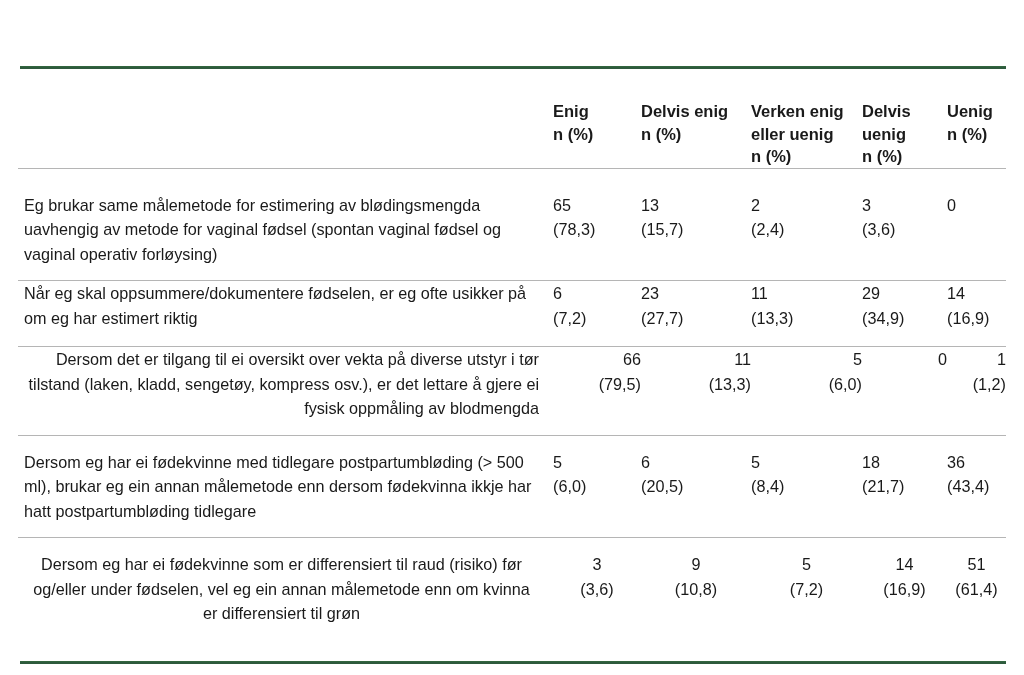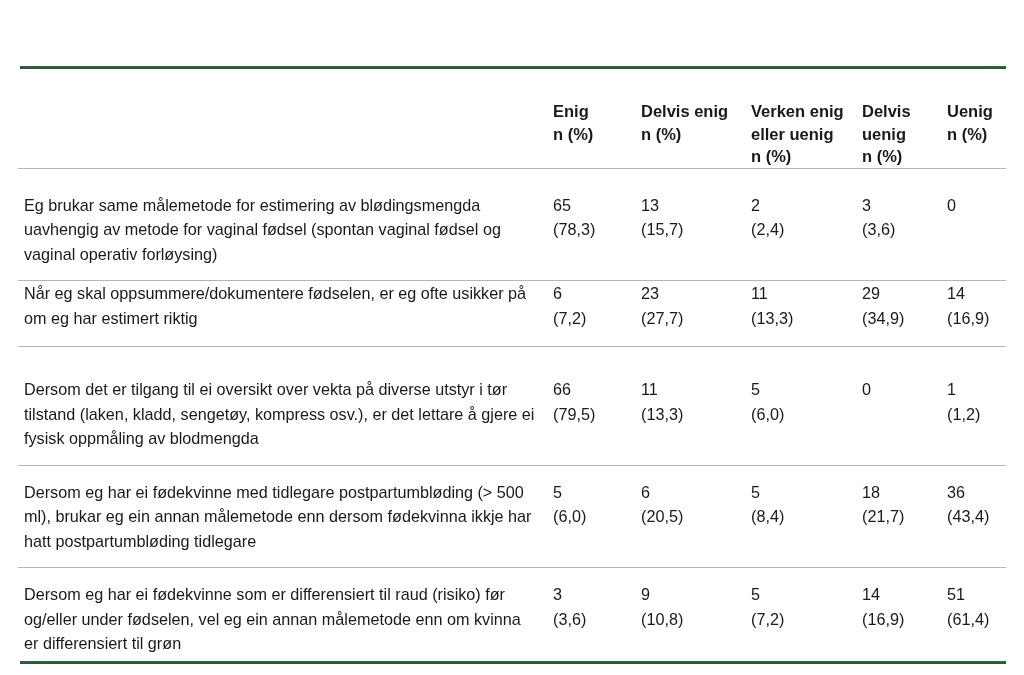--- a/index.html
+++ b/index.html
@@ -95,35 +95,36 @@
 
   tbody td {
     font-size: 16.2px;
     line-height: 24.5px;
     border-bottom: 1px solid #b5b5b5;
     padding-top: 13px;
     padding-bottom: 13px;
   }
   tbody tr:last-child td {
     border-bottom: none;
+    text-align: center;
   }
   td.statement {
     padding-left: 6px;
     padding-right: 14px;
   }
   td.num {
     white-space: nowrap;
   }
   .num-n { display: block; }
   .num-p { display: block; }
 
   
   tbody tr.r0 td { padding-top: 24px; padding-bottom: 14px; }
   tbody tr.r1 td { padding-bottom: 16px; }
-  tbody tr.r2 td { padding-top: 30px; padding-bottom: 14px; }
+  tbody tr.r2 td { padding-top: 0; padding-bottom: 14px; text-align: right; }
   tbody tr.r3 td { padding-top: 14px; padding-bottom: 14px; }
   tbody tr.r4 td { padding-top: 14px; padding-bottom: 14px; }
 </style>
 </head>
 <body>
 
 <div class="page">
 
 
   <div class="rule-top"></div>

